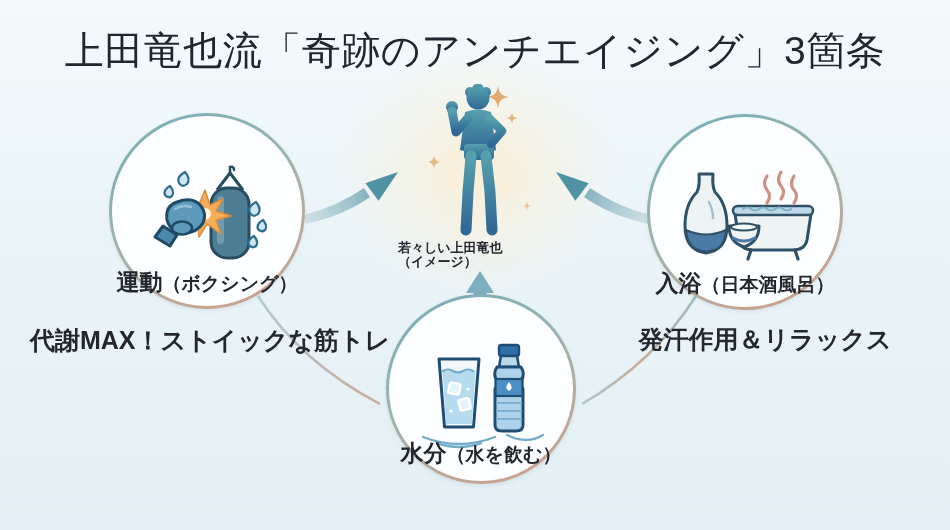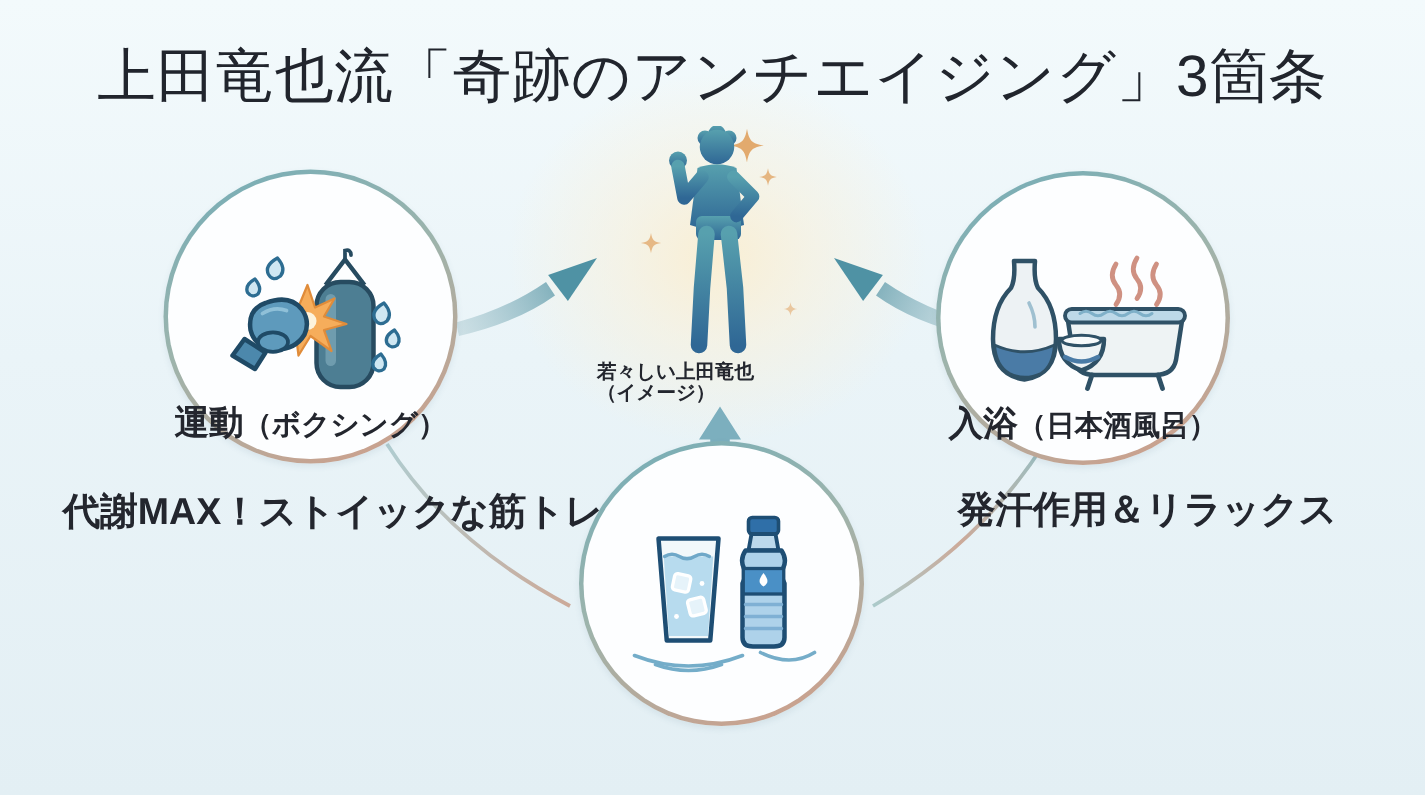--- a/index.html
+++ b/index.html
@@ -26,34 +26,34 @@
   .node{
     position:absolute;border-radius:50%;padding:3px;z-index:2;
     background:linear-gradient(155deg,#79aeb6 8%,#9db4ac 45%,#c9a28f 88%);
     box-shadow:0 2px 4px rgba(70,110,130,0.10);
   }
   .node-inner{
     width:100%;height:100%;border-radius:50%;background:#fdfeff;position:relative;
     display:flex;align-items:center;justify-content:center;
   }
   .node-exercise{left:109px;top:113px;width:196px;height:196px;}
-  .node-bathing{left:624px;top:114px;width:196px;height:196px;}
+  .node-bathing{left:647px;top:114px;width:196px;height:196px;}
   .node-hydration{left:386px;top:294px;width:190px;height:190px;}
   .node-icon{margin-top:16px;}
   .node-label{
     position:absolute;bottom:9px;left:50%;transform:translateX(-50%);
     white-space:nowrap;font-weight:700;color:#23262e;font-size:23px;line-height:26px;
   }
   .node-hydration .node-label{bottom:13px;}
   .node-label .detail{font-size:19px;}
   .node-caption{
     position:absolute;text-align:center;font-size:25px;font-weight:800;color:#23262e;
     white-space:nowrap;z-index:3;
   }
-  .caption-exercise{left:12px;top:324px;width:420px;}
+  .caption-exercise{left:0px;top:324px;width:420px;}
   .caption-bathing{left:580px;top:323px;width:370px;}
   .caption-hydration{left:277px;top:479px;width:400px;}
 </style>
 </head>
 <body>
 
 <div class="canvas">
 
   <div class="page-title">上田竜也流「奇跡のアンチエイジング」3箇条</div>
 
@@ -217,16 +217,19 @@
         <path d="M90,15 L106,15 L108,26 L88,26 Z" fill="#bcd9ec" stroke="#1e4e74" stroke-width="2.6" stroke-linejoin="round"></path>
         <path d="M86,26 L110,26 Q114,32 111,38 Q109,43 112,48 L112,84 Q112,90 105,90 L91,90 Q84,90 84,84 L84,48 Q87,43 85,38 Q82,32 86,26 Z" fill="#aed2ea" stroke="#1e4e74" stroke-width="3" stroke-linejoin="round"></path>
         <rect x="84.5" y="38" width="27" height="17" fill="#4a90c6" stroke="#1e4e74" stroke-width="2.2"></rect>
         <path d="M98,41 C101,45 102,47.5 98,50 C94,47.5 95,45 98,41 Z" fill="#ffffff"></path>
         <g fill="none" stroke="#7fb0d4" stroke-width="2.2" stroke-linecap="round">
           <path d="M86,62 L110,62"></path>
           <path d="M86,70 L110,70"></path>
           <path d="M86,78 L110,78"></path>
         </g>
       </svg>
+      <div class="node-label">
+        <span>水分</span><span class="detail">（水を飲む）</span>
+      </div>
     </div>
   </div>
 
 </div>
 
 </body></html>

